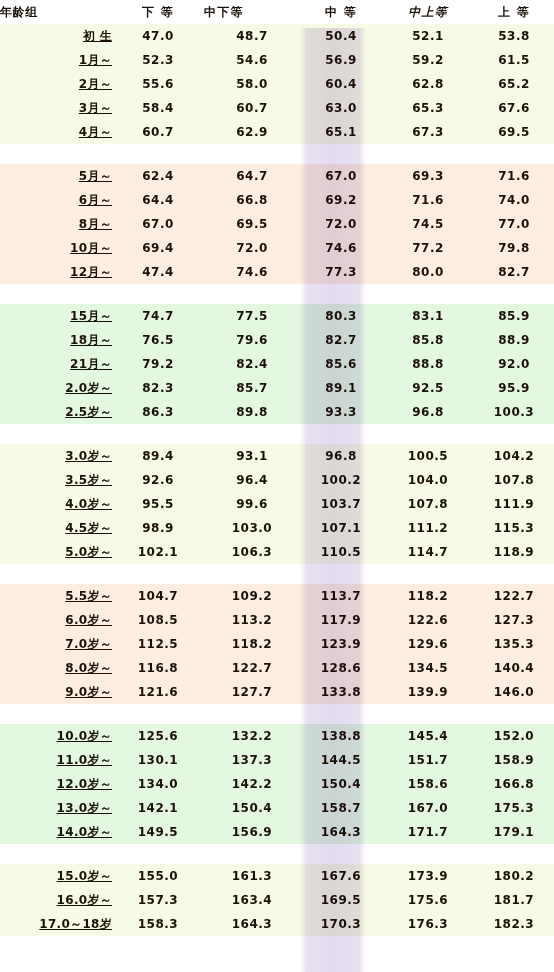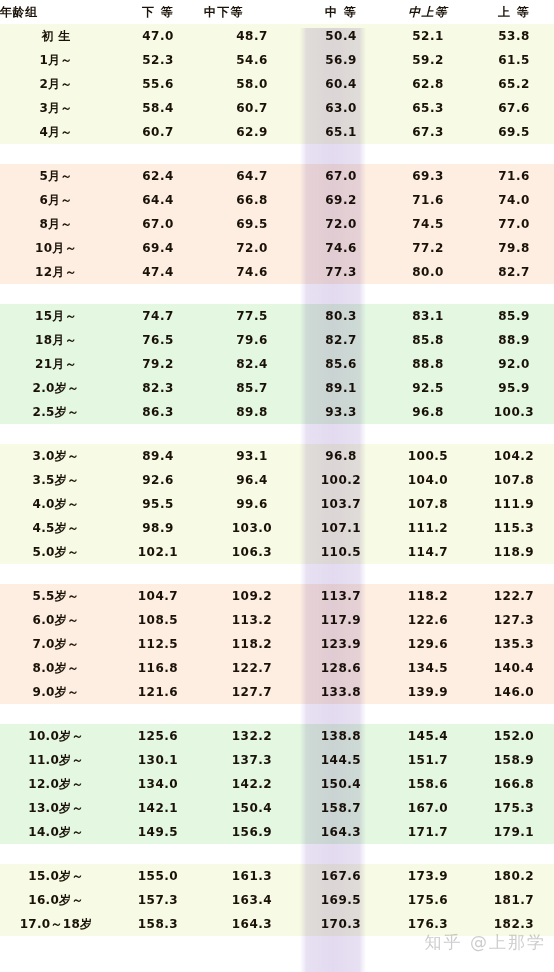--- a/index.html
+++ b/index.html
@@ -88,24 +88,25 @@
     letter-spacing: 1.2px;
   }
   th.age-h { text-align: left;  padding-left: 10px; letter-spacing: 0.6px; }
   th.v1-h  { text-align: center; }
   th.v2-h  { text-align: left; }
   th.v3-h  { text-align: center; }
   th.v4-h  { text-align: center; font-style: italic; }
   th.v5-h  { text-align: center; padding-right: 4px; }
 
   td.age {
-    text-align: center;
+    text-align: right;
     padding-right: 44px;
     letter-spacing: 0.3px;
     font-size: 11.5px;
+    text-decoration: underline;
   }
   td.val {
     text-align: center;
     letter-spacing: 0.5px;
     font-size: 12px;
   }
   td.v5 { padding-right: 4px; }
 
   
   tr.g-yellow td { background: #f7fae4; }
@@ -433,14 +434,13 @@
           <td class="age">17.0～18岁</td>
           <td class="val">158.3</td>
           <td class="val">164.3</td>
           <td class="val">170.3</td>
           <td class="val">176.3</td>
           <td class="val v5">182.3</td>
         </tr>
       </tbody>
   </table>
 
-  <div id="watermark">知乎 @上那学</div>
 </div>
 
 </body></html>

